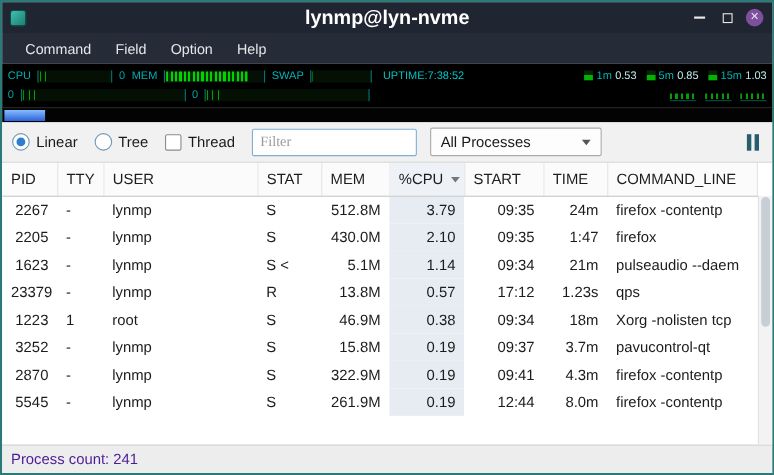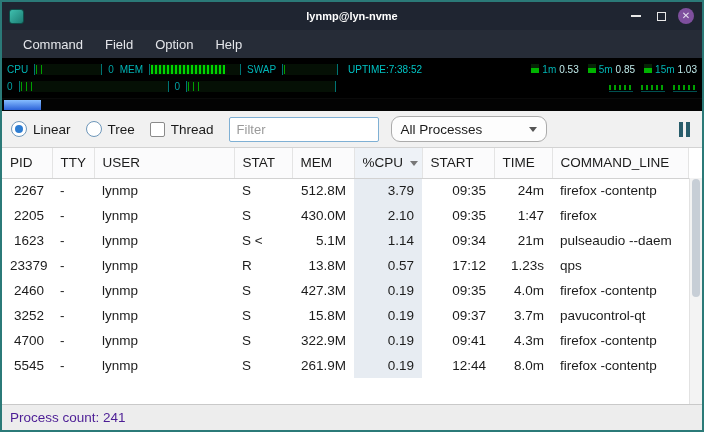--- a/index.html
+++ b/index.html
@@ -3,21 +3,21 @@
 <meta charset="utf-8">
 <style>
   *{box-sizing:border-box;margin:0;padding:0}
   html,body{width:704px;height:432px;overflow:hidden}
   body{font-family:"Liberation Sans",sans-serif}
   .window{width:704px;height:432px;border:2px solid #2b7a78;display:flex;flex-direction:column;background:#fff}
 
   
   .titlebar{flex:0 0 28px;background:#1f2531;display:flex;align-items:center;position:relative}
   .app-icon{width:15px;height:15px;margin-left:7px;border-radius:3px;background:linear-gradient(135deg,#3fbfae,#1d7d74);border:1px solid #0f4f49}
-  .title{position:absolute;left:0;right:0;text-align:center;color:#ffffff;font-weight:bold;font-size:11px}
+  .title{position:absolute;left:0;right:0;text-align:center;color:#ffffff;font-weight:bold;font-size:18px}
   .winbtns{margin-left:auto;display:flex;align-items:center;gap:5px;margin-right:6px;z-index:1}
   .winbtn{width:20px;height:20px;display:flex;align-items:center;justify-content:center}
   .min-glyph{width:10px;height:2px;background:#e8e8e8}
   .restore-glyph{width:9px;height:9px;border:1.5px solid #e8e8e8}
   .close-glyph{width:16px;height:16px;border-radius:50%;background:#7e4f9d;color:#e6dff0;font-size:10px;line-height:16px;text-align:center}
 
   
   .menubar{flex:0 0 28px;background:#262c37;display:flex;align-items:center;padding:0 10px}
   .menu-item{color:#e4e6ea;font-size:13px;padding:5px 11px}
 
@@ -40,23 +40,23 @@
   
   .strip{flex:0 0 13px;background:#030303;position:relative;border-top:1px solid #0a0a0a}
   .load-blob{position:absolute;left:2px;top:1px;bottom:1px;width:37px;background:linear-gradient(180deg,#86bdff,#2c62d9)}
 
   
   .toolbar{flex:0 0 37px;background:#f1f1f1;border-bottom:1px solid #d3d3d3;display:flex;align-items:center;padding:0 9px;font-size:13.5px;color:#1a1a1a}
   .radio{width:16px;height:16px;border-radius:50%;border:1px solid #6e97ba;background:#fff;display:inline-flex;align-items:center;justify-content:center;margin-right:6px}
   .radio.checked::after{content:"";width:8px;height:8px;border-radius:50%;background:#2d7dd2}
   .checkbox{width:15px;height:15px;border:1px solid #8a8a8a;background:#fff;border-radius:2px;margin-right:6px}
   .ctl-group{display:flex;align-items:center;margin-right:15px}
-  .filter-input{width:150px;height:25px;border:1px solid #7fb0d4;border-radius:2px;background:#fff;padding:0 7px;font-size:13px;font-family:Liberation Sans, sans-serif;color:#7f1d1d;margin-right:12px}
+  .filter-input{width:150px;height:25px;border:1px solid #7fb0d4;border-radius:2px;background:#fff;padding:0 7px;font-size:13px;font-family:Liberation Serif, serif;color:#7f1d1d;margin-right:12px}
   .filter-input::placeholder{color:#9a9a9a}
-  .combo{width:156px;height:26px;background:#fdfdfd;border:1px solid #ababab;border-radius:9px;display:flex;align-items:center;padding:0 9px;font-size:13.5px;color:#1a1a1a}
+  .combo{width:156px;height:26px;background:#fdfdfd;border:1px solid #ababab;border-radius:2px;display:flex;align-items:center;padding:0 9px;font-size:13.5px;color:#1a1a1a}
   .combo-arrow{margin-left:auto;width:0;height:0;border-left:4px solid transparent;border-right:4px solid transparent;border-top:5px solid #555}
   .pause{margin-left:auto;display:flex;gap:3px;padding:3px}
   .pause .bar{width:4px;height:15px;background:#295d6b}
 
   
   .table-area{flex:1 1 auto;position:relative;overflow:hidden;background:#fff}
   table{border-collapse:collapse;table-layout:fixed;width:calc(100% - 13px);font-size:13.5px;color:#1c1c1c}
   thead th{height:30px;background:#fbfbfc;border-bottom:1px solid #d2d2d2;border-right:1px solid #e4e4e4;font-weight:500;text-align:left;padding:0 8px;white-space:nowrap;overflow:hidden}
   thead th.sorted-h{background:#eef2f7}
   tbody td{height:25px;padding:0 8px;white-space:nowrap;overflow:hidden}
@@ -242,43 +242,43 @@
             <td class="al-left">-</td>
             <td class="al-left">lynmp</td>
             <td class="al-left">R</td>
             <td class="al-right">13.8M</td>
             <td class="al-right sorted">0.57</td>
             <td class="al-right">17:12</td>
             <td class="al-right">1.23s</td>
             <td class="al-left">qps</td>
           </tr>
           <tr>
-            <td class="al-right">2460</td>
-            <td class="al-left">-</td>
-            <td class="al-left">lynmp</td>
-            <td class="al-left">S</td>
-            <td class="al-right">427.3M</td>
-            <td class="al-right sorted">0.19</td>
-            <td class="al-right">09:35</td>
-            <td class="al-right">4.0m</td>
-            <td class="al-left">firefox -contentp</td>
+            <td class="al-right">1223</td>
+            <td class="al-left">1</td>
+            <td class="al-left">root</td>
+            <td class="al-left">S</td>
+            <td class="al-right">46.9M</td>
+            <td class="al-right sorted">0.38</td>
+            <td class="al-right">09:34</td>
+            <td class="al-right">18m</td>
+            <td class="al-left">Xorg -nolisten tcp</td>
           </tr>
           <tr>
             <td class="al-right">3252</td>
             <td class="al-left">-</td>
             <td class="al-left">lynmp</td>
             <td class="al-left">S</td>
             <td class="al-right">15.8M</td>
             <td class="al-right sorted">0.19</td>
             <td class="al-right">09:37</td>
             <td class="al-right">3.7m</td>
             <td class="al-left">pavucontrol-qt</td>
           </tr>
           <tr>
-            <td class="al-right">4700</td>
+            <td class="al-right">2870</td>
             <td class="al-left">-</td>
             <td class="al-left">lynmp</td>
             <td class="al-left">S</td>
             <td class="al-right">322.9M</td>
             <td class="al-right sorted">0.19</td>
             <td class="al-right">09:41</td>
             <td class="al-right">4.3m</td>
             <td class="al-left">firefox -contentp</td>
           </tr>
           <tr>

